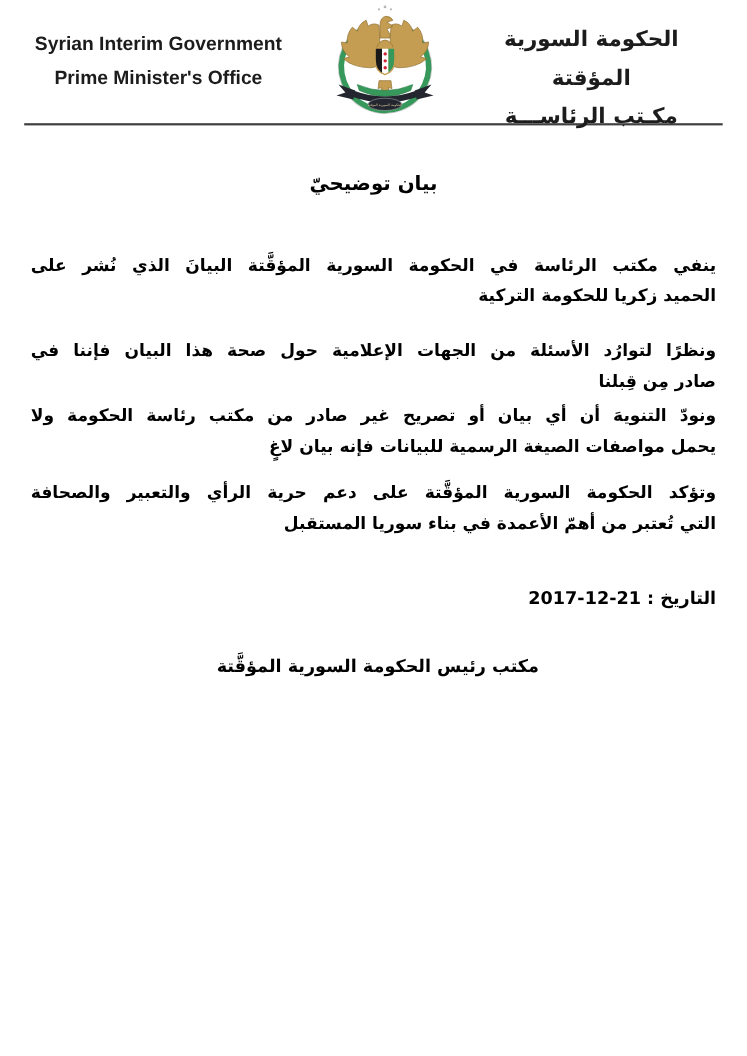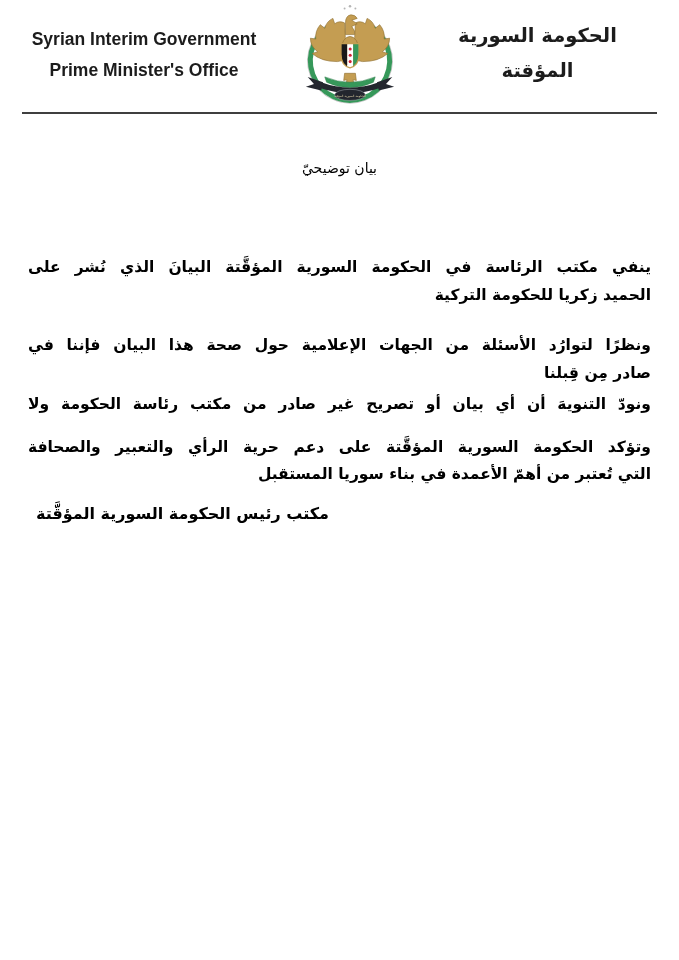--- a/index.html
+++ b/index.html
@@ -43,25 +43,25 @@
   .content{
     direction:rtl;
     padding:0 28px;
     font-weight:bold;
     font-size:15.5px;
     color:#000;
   }
   .doc-title{
     margin:42px 0 0 0;
     text-align:center;
-    font-size:14px;font-weight:normal;
+    font-size:18px;font-weight:bold;
     line-height:24px;
   }
   .para{margin:0;}
-  .p1{margin-top:74px;}
+  .p1{margin-top:48px;}
   .p2{margin-top:23px;}
   .p3{margin-top:4px;}
   .p4{margin-top:15px;}
   .pline{
     line-height:27.5px;
     text-align:justify;
     text-align-last:justify;
     text-justify:inter-word;
     white-space:nowrap;
     overflow:hidden;
@@ -70,23 +70,23 @@
     text-align:right;
     text-align-last:right;
   }
   .date-line{
     margin-top:40px;
     text-align:right;
     line-height:27px;
     font-size:16px;
   }
   .signature{
-    margin-top:11px;
+    margin-top:35px;
     direction:rtl;
-    text-align:left;
+    text-align:center;
     padding-left:8px;
     line-height:27px;
     font-size:16px;
   }
 </style>
 </head>
 <body>
 
 <div class="page">
 
@@ -146,20 +146,21 @@
         <path d="M32,81 Q60,93 88,81 l-2,6 Q60,99 34,87 Z" fill="var(--arc_green,#36985a)" stroke="#2b7b49" stroke-width="0.6"></path>
 
         <path d="M28,87 Q60,99 92,87 L94,93 Q60,105 26,93 Z" fill="var(--ribbon_dark,#23262e)"></path>
         <ellipse cx="60" cy="101" rx="17" ry="6.2" fill="var(--ribbon_dark,#23262e)" stroke="#9aa0a8" stroke-width="0.6"></ellipse>
         <text x="60" y="102.8" text-anchor="middle" font-size="3.4" fill="var(--ribbon_text_color,#d9caa1)" direction="rtl">الحكومة السورية المؤقتة</text>
       </svg>
     </div>
 
     <div class="hdr-ar">
       <div>الحكومة السورية المؤقتة</div>
+      <div>مكـتب الرئاســـة</div>
     </div>
   </div>
 
   <hr class="divider">
 
   <div class="content">
 
     <h1 class="doc-title">بيان توضيحيّ</h1>
 
     <div class="para p1">
@@ -167,24 +168,26 @@
       <div class="pline last">الحميد زكريا للحكومة التركية</div>
     </div>
 
     <div class="para p2">
       <div class="pline">ونظرًا لتوارُد الأسئلة من الجهات الإعلامية حول صحة هذا البيان فإننا في</div>
       <div class="pline last">صادر مِن قِبلنا</div>
     </div>
 
     <div class="para p3">
       <div class="pline">ونودّ التنويهَ أن أي بيان أو تصريح غير صادر من مكتب رئاسة الحكومة ولا</div>
+      <div class="pline last">يحمل مواصفات الصيغة الرسمية للبيانات فإنه بيان لاغٍ</div>
     </div>
 
     <div class="para p4">
       <div class="pline">وتؤكد الحكومة السورية المؤقَّتة على دعم حرية الرأي والتعبير والصحافة</div>
       <div class="pline last">التي تُعتبر من أهمّ الأعمدة في بناء سوريا المستقبل</div>
     </div>
 
+    <div class="date-line">التاريخ : 21-12-2017</div>
 
     <div class="signature">مكتب رئيس الحكومة السورية المؤقَّتة</div>
 
   </div>
 </div>
 
 </body></html>

